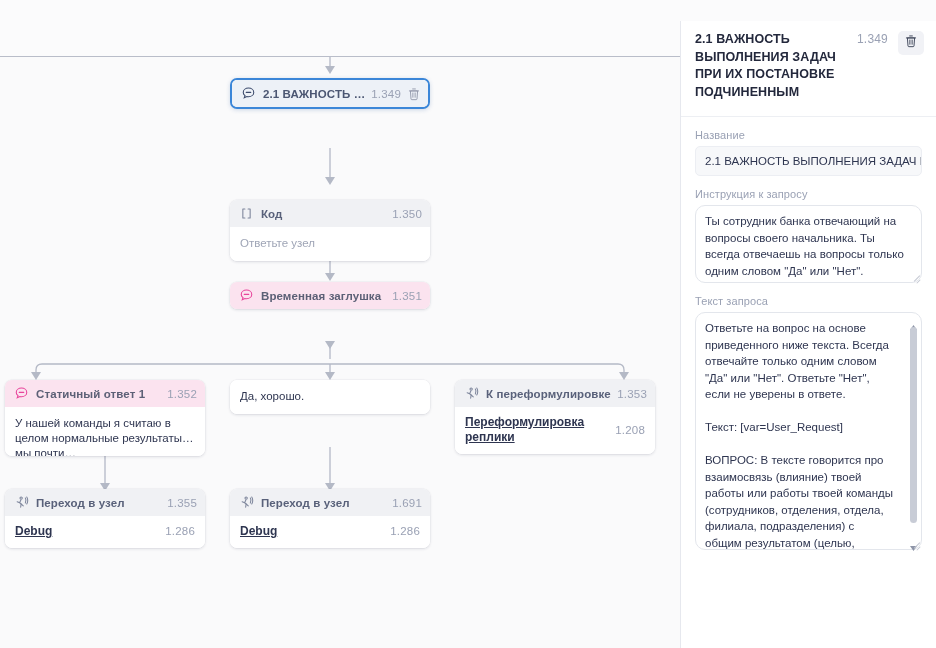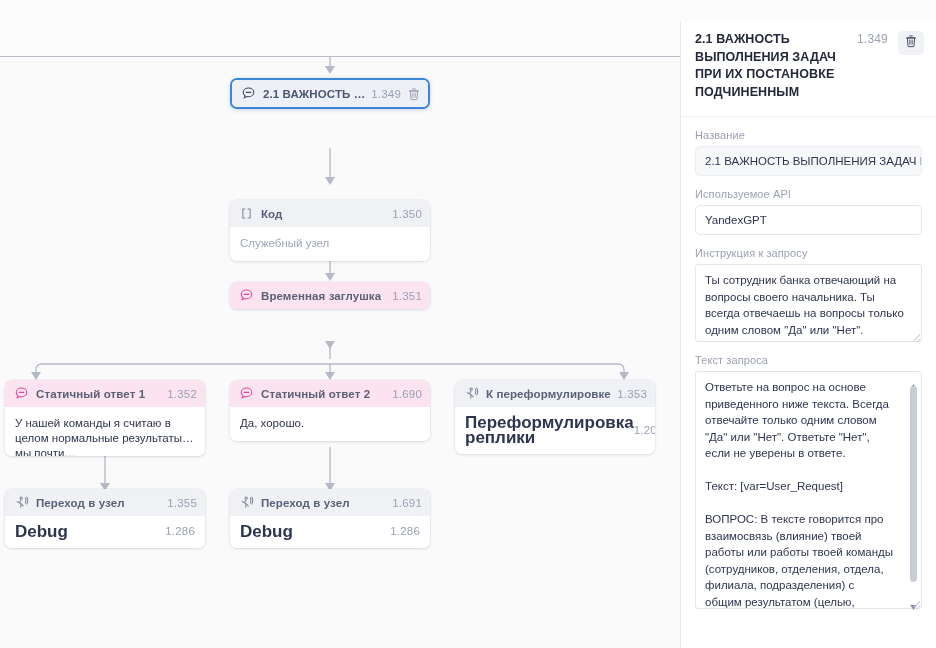--- a/index.html
+++ b/index.html
@@ -80,21 +80,21 @@
     font-size: 11.5px;
     line-height: 15px;
     color: #2e3550;
     background: #fff;
   }
   .node-body.muted { color: #9fa5b6; }
   .node-body.row {
     display: flex; align-items: center; justify-content: space-between;
     padding: 8px 10px 9px 10px;
   }
-  .node-body.row .lbl { color: #2e3550; font-weight: bold; font-size: 17px; }
+  .node-body.row .lbl { color: #2e3550; font-weight: bold; font-size: 12px; text-decoration: underline; }
   .node-body.row .val { color: #9aa1b4; font-size: 11.5px; letter-spacing: .2px; }
   .clamp2 {
     display: -webkit-box; -webkit-line-clamp: 2; -webkit-box-orient: vertical;
     overflow: hidden;
   }
 
   
   #panel {
     position: absolute; right: 0; top: 0;
     width: 256px; height: 648px;
@@ -152,21 +152,21 @@
     font-size: 11.5px;
     color: #2e3550;
     outline: none;
     overflow: hidden; white-space: nowrap; text-overflow: clip;
     line-height: 28px;
   }
   .finput.filled { background: #f7f8fa; border-color: #eceef3; }
   .ftext {
     width: 100%;
     border: 1px solid #e3e6ec;
-    border-radius: 3px;
+    border-radius: 10px;
     background: #fff;
     padding: 7px 9px 8px 9px;
     font-family: "Liberation Sans", sans-serif;
     font-size: 11.5px;
     line-height: 16.5px;
     color: #2e3550;
     outline: none;
     resize: none;
     white-space: pre-wrap;
     overflow: hidden;
@@ -266,21 +266,21 @@
     <div class="node" style="left:230px; top:173px; width:200px;margin-top:27px;">
       <div class="node-head grey">
         <span class="hicon">
           <svg viewBox="0 0 16 16" width="15" height="15">
             <path d="M6.3 3.2H4.1v9.6h2.2M9.7 3.2h2.2v9.6H9.7" fill="none" stroke="#7d859b" stroke-width="1.15" stroke-linecap="round" stroke-linejoin="round"></path>
           </svg>
         </span>
         <span class="htitle">Код</span>
         <span class="hid">1.350</span>
       </div>
-      <div class="node-body muted">Служебный узел</div>
+      <div class="node-body muted">Ответьте узел</div>
     </div>
 
     <div class="node" style="left:230px; top:282px; width:200px;">
       <div class="node-head pink">
         <span class="hicon">
           <svg viewBox="0 0 16 16" width="15" height="15">
             <path d="M8 2.2c3.1 0 5.6 2 5.6 4.6S11.1 11.4 8 11.4c-.6 0-1.2-.1-1.7-.2l-2.8 1.3.8-2.2C3.2 9.4 2.4 8.2 2.4 6.8 2.4 4.2 4.9 2.2 8 2.2z" fill="none" stroke="#e8449b" stroke-width="1.15"></path>
             <path d="M5.6 6.8h4.8" stroke="#e8449b" stroke-width="1.15" stroke-linecap="round"></path>
           </svg>
         </span>
@@ -297,30 +297,20 @@
             <path d="M5.6 6.8h4.8" stroke="#e8449b" stroke-width="1.15" stroke-linecap="round"></path>
           </svg>
         </span>
         <span class="htitle">Статичный ответ 1</span>
         <span class="hid">1.352</span>
       </div>
       <div class="node-body clamp2">У нашей команды я считаю в целом нормальные результаты, мы почти…</div>
     </div>
 
     <div class="node" style="left:230px; top:380px; width:200px;">
-      <div class="node-head pink">
-        <span class="hicon">
-          <svg viewBox="0 0 16 16" width="15" height="15">
-            <path d="M8 2.2c3.1 0 5.6 2 5.6 4.6S11.1 11.4 8 11.4c-.6 0-1.2-.1-1.7-.2l-2.8 1.3.8-2.2C3.2 9.4 2.4 8.2 2.4 6.8 2.4 4.2 4.9 2.2 8 2.2z" fill="none" stroke="#e8449b" stroke-width="1.15"></path>
-            <path d="M5.6 6.8h4.8" stroke="#e8449b" stroke-width="1.15" stroke-linecap="round"></path>
-          </svg>
-        </span>
-        <span class="htitle">Статичный ответ 2</span>
-        <span class="hid">1.690</span>
-      </div>
       <div class="node-body">Да, хорошо.</div>
     </div>
 
     <div class="node" style="left:455px; top:380px; width:200px;">
       <div class="node-head grey">
         <span class="hicon">
           <svg viewBox="0 0 16 16" width="15" height="15">
             <g stroke="#7d859b" stroke-width="1.1" stroke-linecap="round" fill="none">
               <circle cx="7.6" cy="3.3" r="1.25"></circle>
               <path d="M7.3 5.3 L6 8.2 L7.6 9.6 L7.1 13"></path>
@@ -402,24 +392,20 @@
       </div>
     </div>
 
     <div id="panel-body">
 
       <div class="field">
         <div class="flabel">Название</div>
         <div class="finput filled">2.1 ВАЖНОСТЬ ВЫПОЛНЕНИЯ ЗАДАЧ ПРИ ИХ ПОСТАНОВКЕ ПОДЧИНЕННЫМ</div>
       </div>
 
-      <div class="field">
-        <div class="flabel">Используемое API</div>
-        <div class="finput">YandexGPT</div>
-      </div>
 
       <div class="field">
         <div class="flabel">Инструкция к запросу</div>
         <div class="textwrap">
           <div class="ftext h4">Ты сотрудник банка отвечающий на вопросы своего начальника. Ты всегда отвечаешь на вопросы только одним словом "Да" или "Нет".</div>
           <span class="resizer"></span>
         </div>
       </div>
 
       <div class="field">

